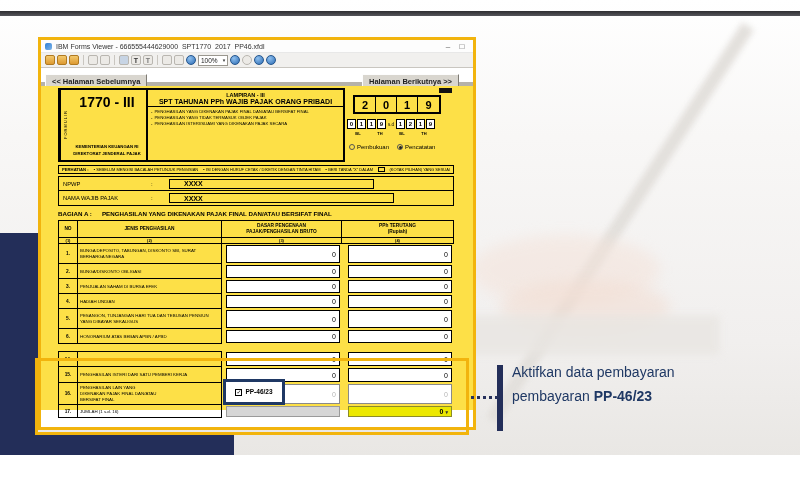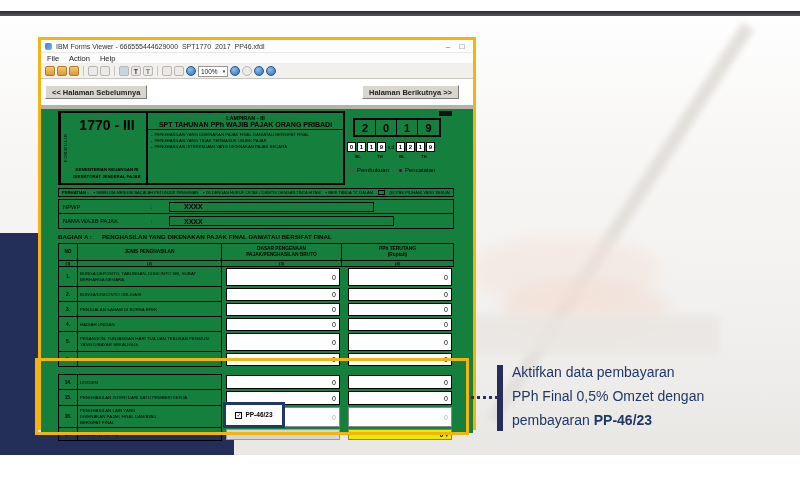--- a/index.html
+++ b/index.html
@@ -42,28 +42,28 @@
     display:inline-flex; align-items:center; justify-content:center;
     font-size:7px; font-weight:bold; background:#eceae6; color:#777; }
   .tbi.orange { background:linear-gradient(180deg,#f3c96d,#dd9a32); border-color:#b07a22; }
   .tbi.blue   { background:radial-gradient(circle at 35% 30%,#8fc0ef,#2e6db4);
                 border-color:#24558d; border-radius:50%; }
   .tbi.grayc  { border-radius:50%; }
   .tbi.bluish { background:#c7d4e4; }
   .tbsep { width:1px; height:10px; background:#c9c6c0; margin:0 2px; }
   #zoombox { height:11px; border:1px solid #9a978f; background:#fff; font-size:6.5px;
     display:flex; align-items:center; padding:0 2px; gap:3px; color:#222; }
-  #navrow { height:26px; background:#fff; position:relative;text-decoration:underline; }
+  #navrow { height:14px; background:#fff; position:relative;text-decoration:underline; }
   .navbtn { position:absolute; top:6px; height:14px; padding:0 6px; font-size:7.5px;
     font-weight:bold; color:#222; background:#d9d6cf;
     border:1px solid; border-color:#fdfdfd #7e7b74 #7e7b74 #fdfdfd;
     display:flex; align-items:center; }
   #btn-prev { left:4px; } #btn-next { right:14px; }
   #graystrip { height:4px; background:#b5b2aa; }
-  #form-area { position:relative; height:324px; background:#15803d; }
+  #form-area { position:relative; height:324px; background:#fde047; }
   #form { position:absolute; left:17px; top:2px; width:396px; }
 
   
   #fhead { display:flex; height:74px; }
   #fh-left { width:90px; border:2px solid #000; display:flex; }
   #formulir-v { width:8px; border-right:1px solid #000; font-size:4px; letter-spacing:1px;
     writing-mode:vertical-lr; transform:rotate(180deg); text-align:center; color:#000;
     padding:2px 0; }
   #fh-left-in { flex:1; display:flex; flex-direction:column; align-items:center;
     justify-content:space-between; padding:4px 1px 3px; }
@@ -180,25 +180,20 @@
 
   <div id="win" class="abs">
 
     <div id="titlebar">
       <span id="app-ic"></span>
       <span id="title-text">IBM Forms Viewer - 666555444629000_SPT1770_2017_PP46.xfdl</span>
       <span class="winctl">–</span>
       <span class="winctl">□</span>
     </div>
 
-    <div id="menubar">
-      <span>File</span>
-      <span>Action</span>
-      <span>Help</span>
-    </div>
 
     <div id="toolbar">
       <span class="tbi orange"></span>
       <span class="tbi orange"></span>
       <span class="tbi orange"></span>
       <span class="tbsep"></span>
       <span class="tbi"></span>
       <span class="tbi"></span>
       <span class="tbsep"></span>
       <span class="tbi bluish"></span>
@@ -466,17 +461,16 @@
       </div>
     </div>
   </div>
 
   <div id="hl-box" class="abs"></div>
 
   <div id="dots" class="abs"></div>
   <div id="ann-bar" class="abs"></div>
   <div id="annotation" class="abs">
     <div>Aktifkan data pembayaran</div>
-    <div>PPh Final 0,5% Omzet dengan</div>
     <div><span>pembayaran </span><b>PP-46/23</b></div>
   </div>
 
 </div>
 
 </body></html>

